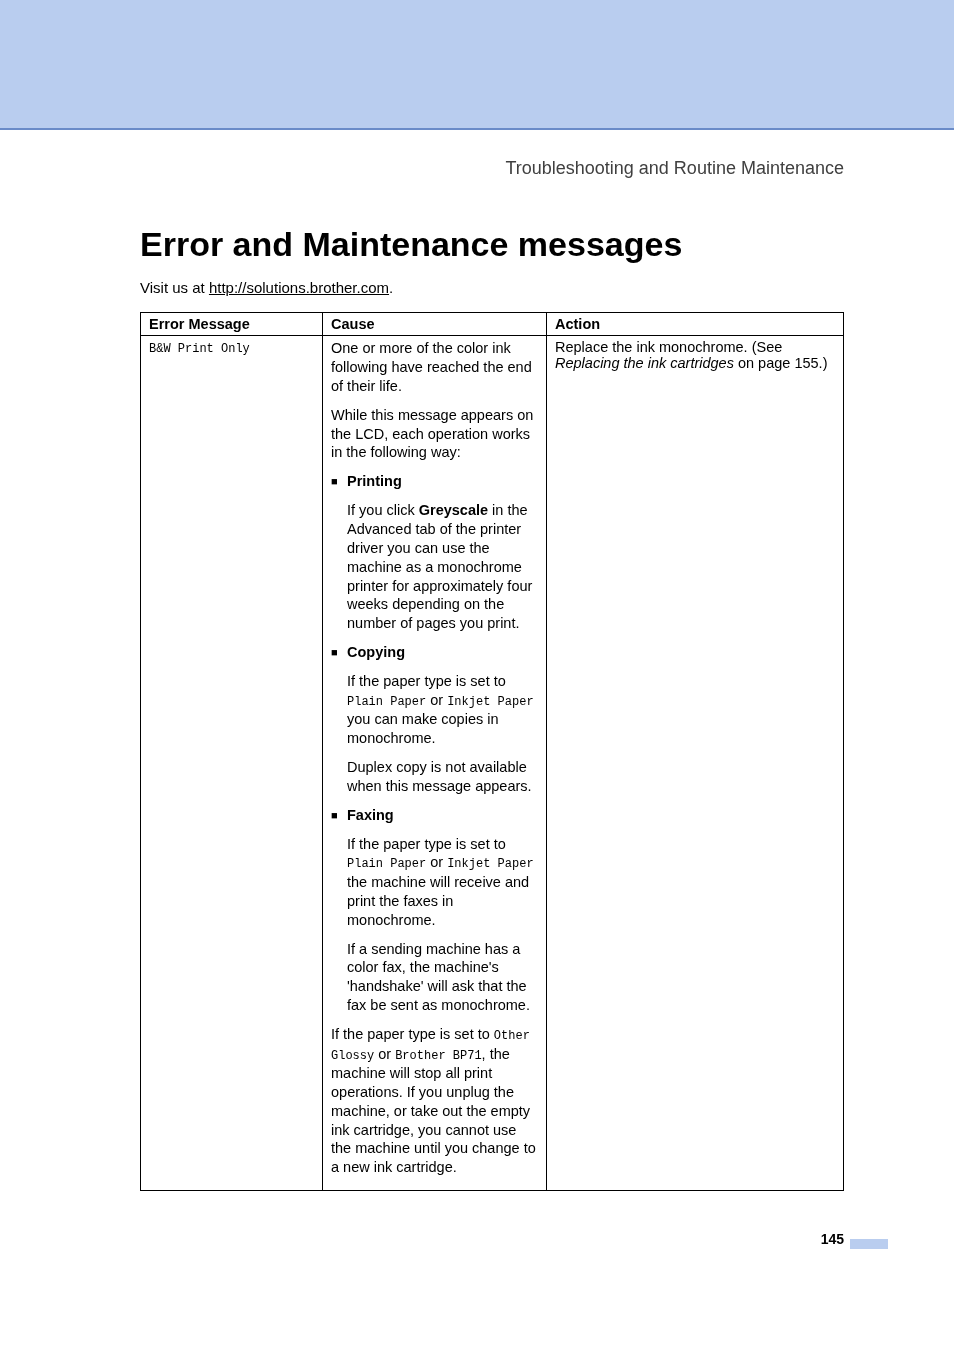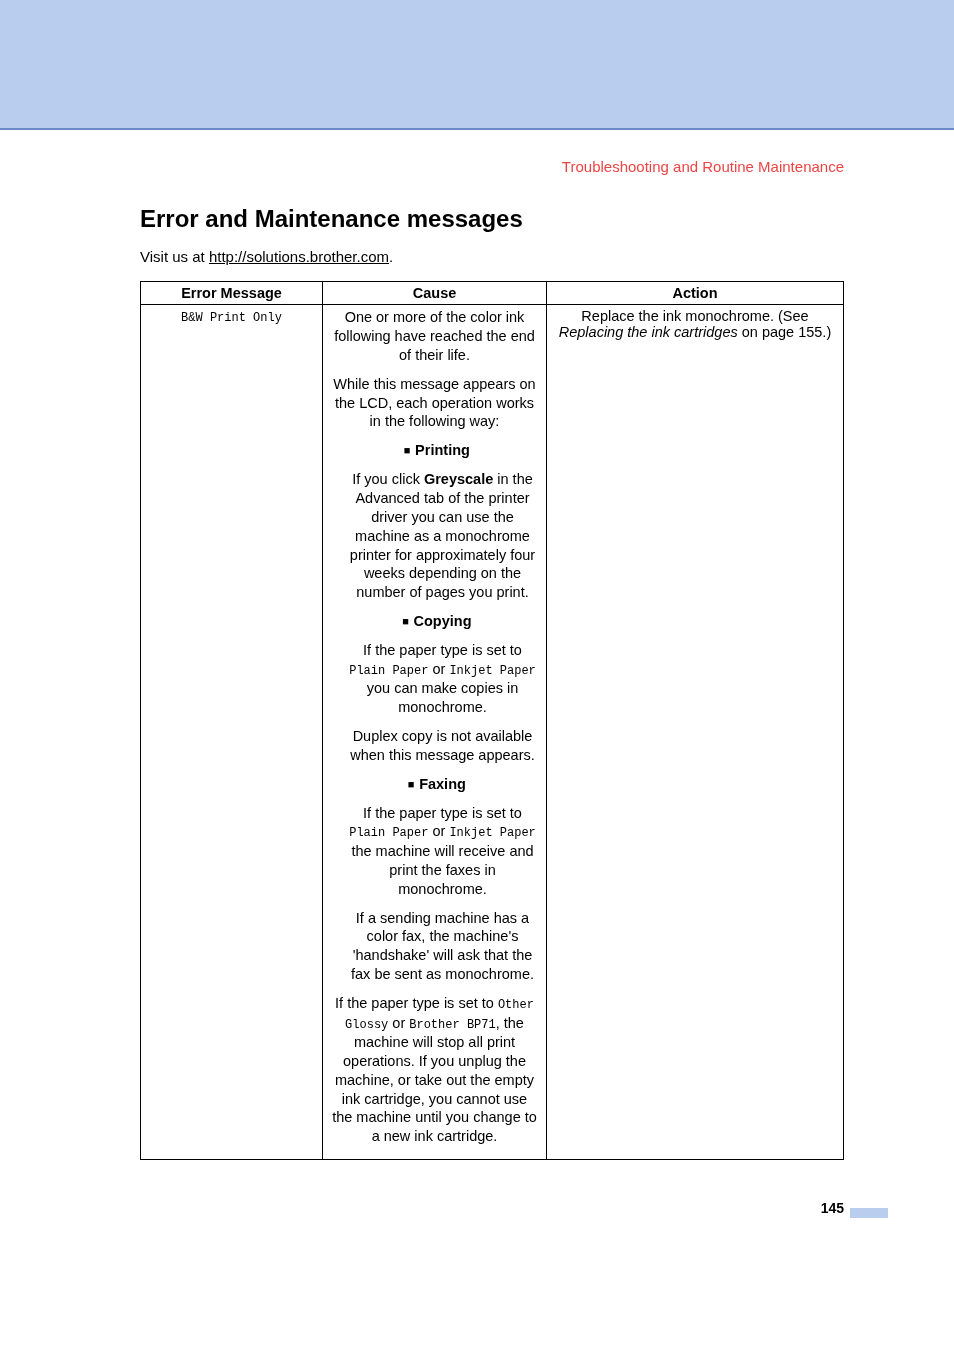--- a/index.html
+++ b/index.html
@@ -16,26 +16,26 @@
     background: #b9cdef;
     border-bottom: 2px solid #6a8bc8;
   }
   .page {
     padding: 20px 110px 30px 140px;
     box-sizing: border-box;
     position: relative;
   }
   .breadcrumb {
     text-align: right;
-    font-size: 15px;
-    color: #ef4444;
-    margin: 8px 0 30px 0;
+    font-size: 18px;
+    color: #404040;
+    margin: 8px 0 46px 0;
   }
   h1 {
-    font-size: 24px;
+    font-size: 34px;
     font-weight: bold;
     margin: 0 0 14px 0;
     color: #000;
   }
   p.body {
     font-size: 15px;
     line-height: 1.35;
     margin: 0 0 14px 0;
   }
   a.visit-link {
@@ -44,21 +44,21 @@
   }
   table.err-table {
     border-collapse: collapse;
     width: 100%;
     margin-top: 12px;
     font-size: 14.5px;
   }
   table.err-table th, table.err-table td {
     border: 1px solid #000;
     vertical-align: top;
-    text-align: center;
+    text-align: left;
     padding: 3px 8px;
   }
   table.err-table th {
     font-weight: bold;
     background: #fff;
   }
   .mono {
     font-family: "Courier New", Courier, monospace;
     font-size: 12px;
   }

